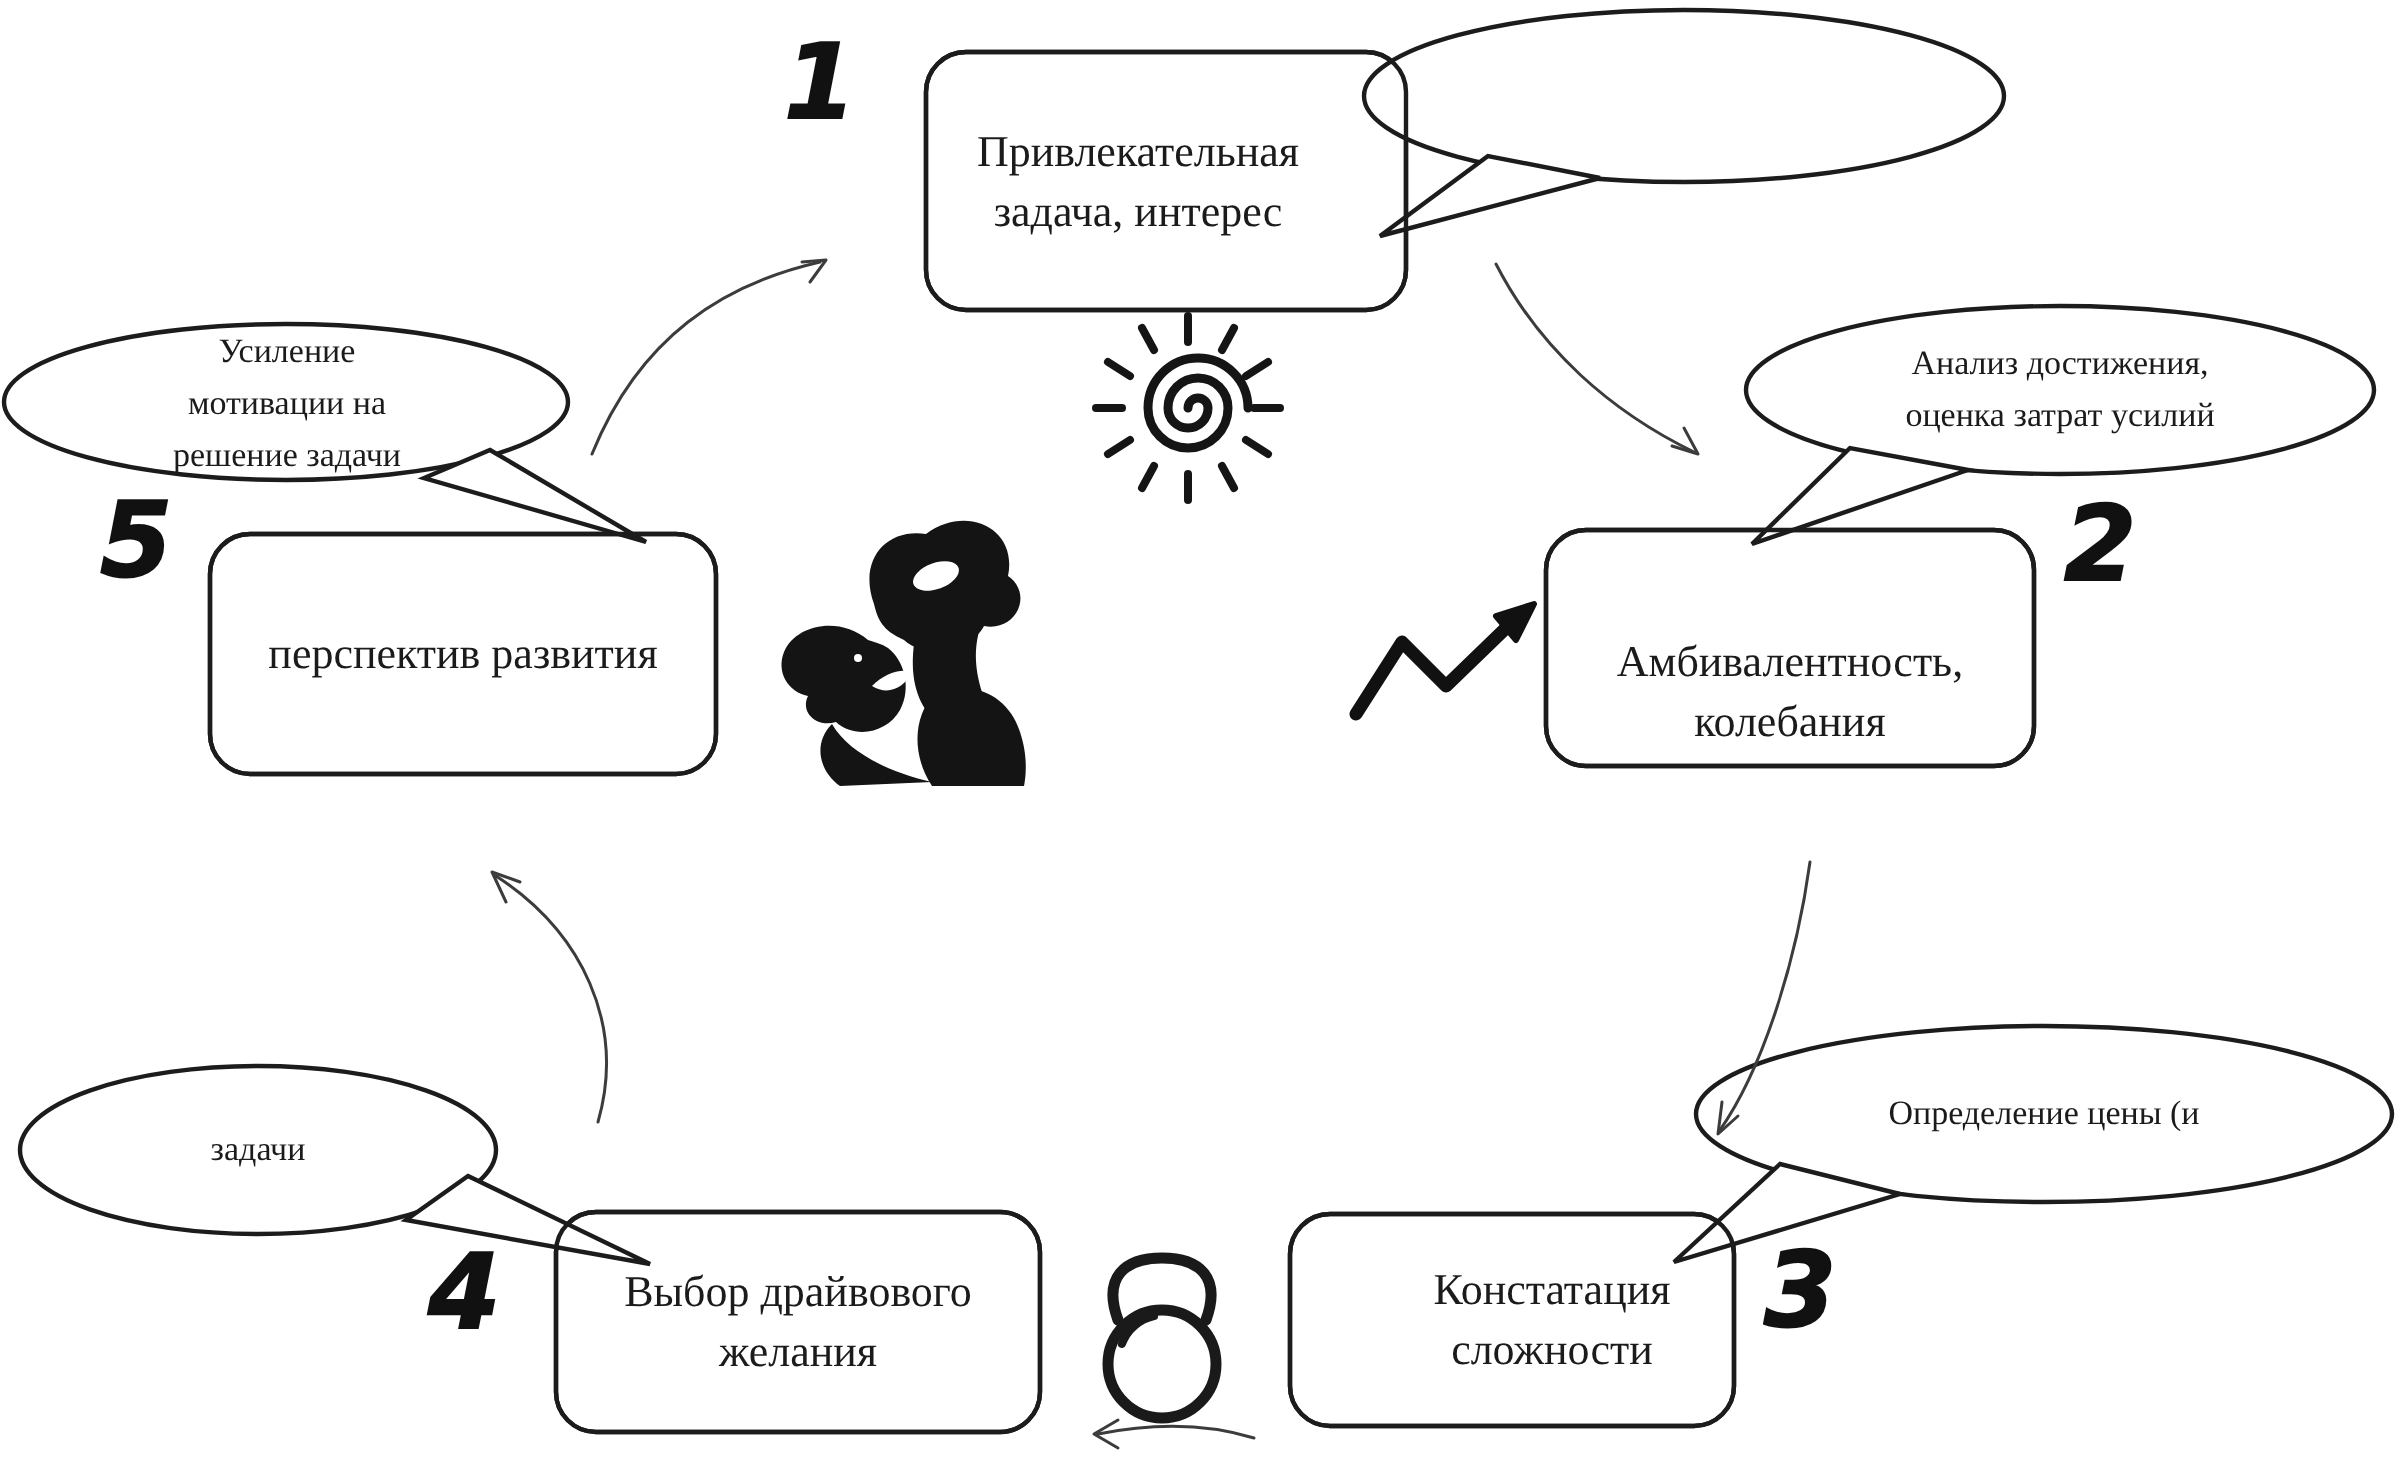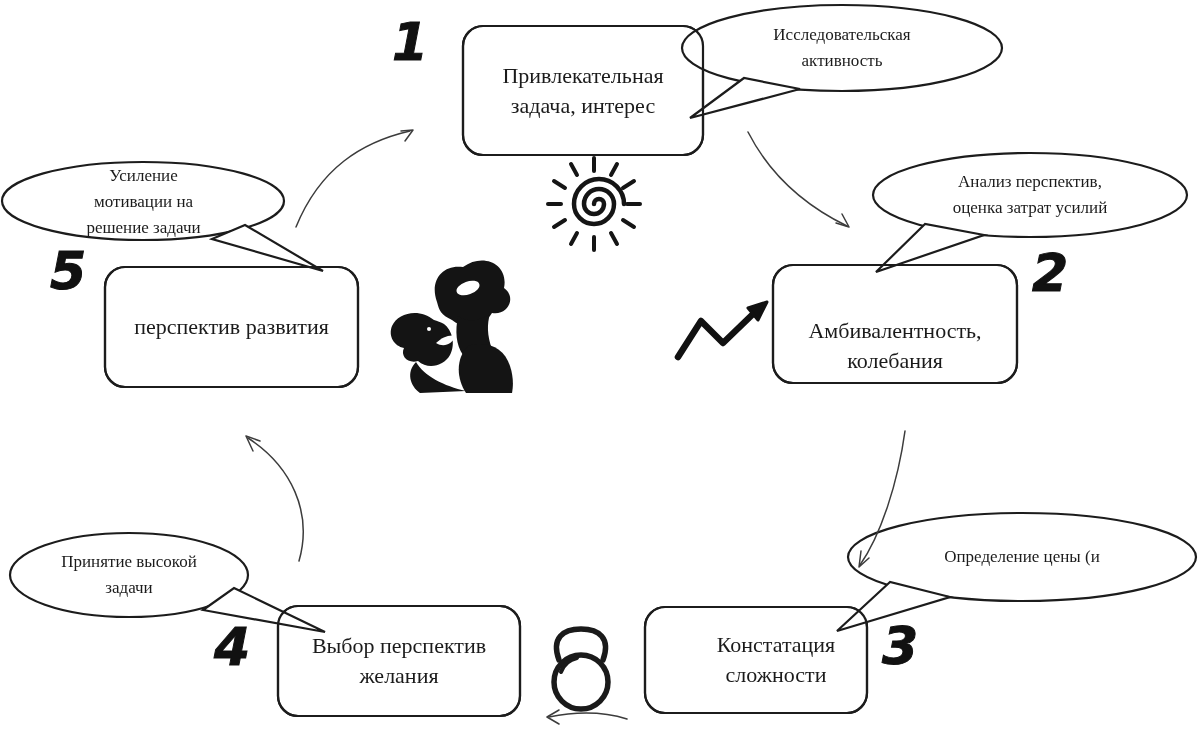--- a/index.html
+++ b/index.html
@@ -128,53 +128,48 @@
       <path fill="#141414" d="M416,362 C424,376 444,386 466,391 L420,393 C410,386 406,372 416,362 Z"></path>
     </g>
   </svg>
 
   <div class="num" style="left:392px;top:16px;">1</div>
   <div class="num" style="left:1032px;top:247px;">2</div>
   <div class="num" style="left:882px;top:620px;">3</div>
   <div class="num" style="left:214px;top:621px;">4</div>
   <div class="num" style="left:50px;top:245px;">5</div>
 
-  <div class="box-label" style="left:463px;top:26px;width:240px;height:129px;">
+  <div class="box-label" style="left:449px;top:26px;width:240px;height:129px;">
     <span>Привлекательная</span>
     <span>задача, интерес</span>
   </div>
   <div class="box-label" style="left:773px;top:258px;width:244px;height:118px;justify-content:flex-end;">
     <span>Амбивалентность,</span>
     <span>колебания</span>
   </div>
   <div class="box-label" style="left:645px;top:607px;width:262px;height:106px;">
     <span>Констатация</span>
     <span>сложности</span>
   </div>
   <div class="box-label" style="left:278px;top:606px;width:242px;height:110px;">
-    <span>Выбор перспектив</span>
+    <span>Выбор драйвового</span>
     <span>желания</span>
   </div>
   <div class="box-label" style="left:105px;top:267px;width:253px;height:120px;">
     <span>перспектив развития</span>
   </div>
 
-  <div class="bubble-label" style="left:682px;top:6px;width:320px;height:84px;">
-    <span>Исследовательская</span>
-    <span>активность</span>
-  </div>
   <div class="bubble-label" style="left:873px;top:153px;width:314px;height:84px;">
-    <span>Анализ перспектив,</span>
+    <span>Анализ достижения,</span>
     <span>оценка затрат усилий</span>
   </div>
   <div class="bubble-label" style="left:872px;top:515px;width:300px;height:84px;">
     <span>Определение цены (и</span>
   </div>
   <div class="bubble-label" style="left:9px;top:533px;width:240px;height:84px;">
-    <span>Принятие высокой</span>
     <span>задачи</span>
   </div>
   <div class="bubble-label" style="left:3px;top:163px;width:281px;height:78px;">
     <span>Усиление</span>
     <span>мотивации на</span>
     <span>решение задачи</span>
   </div>
 
 </div>
 

